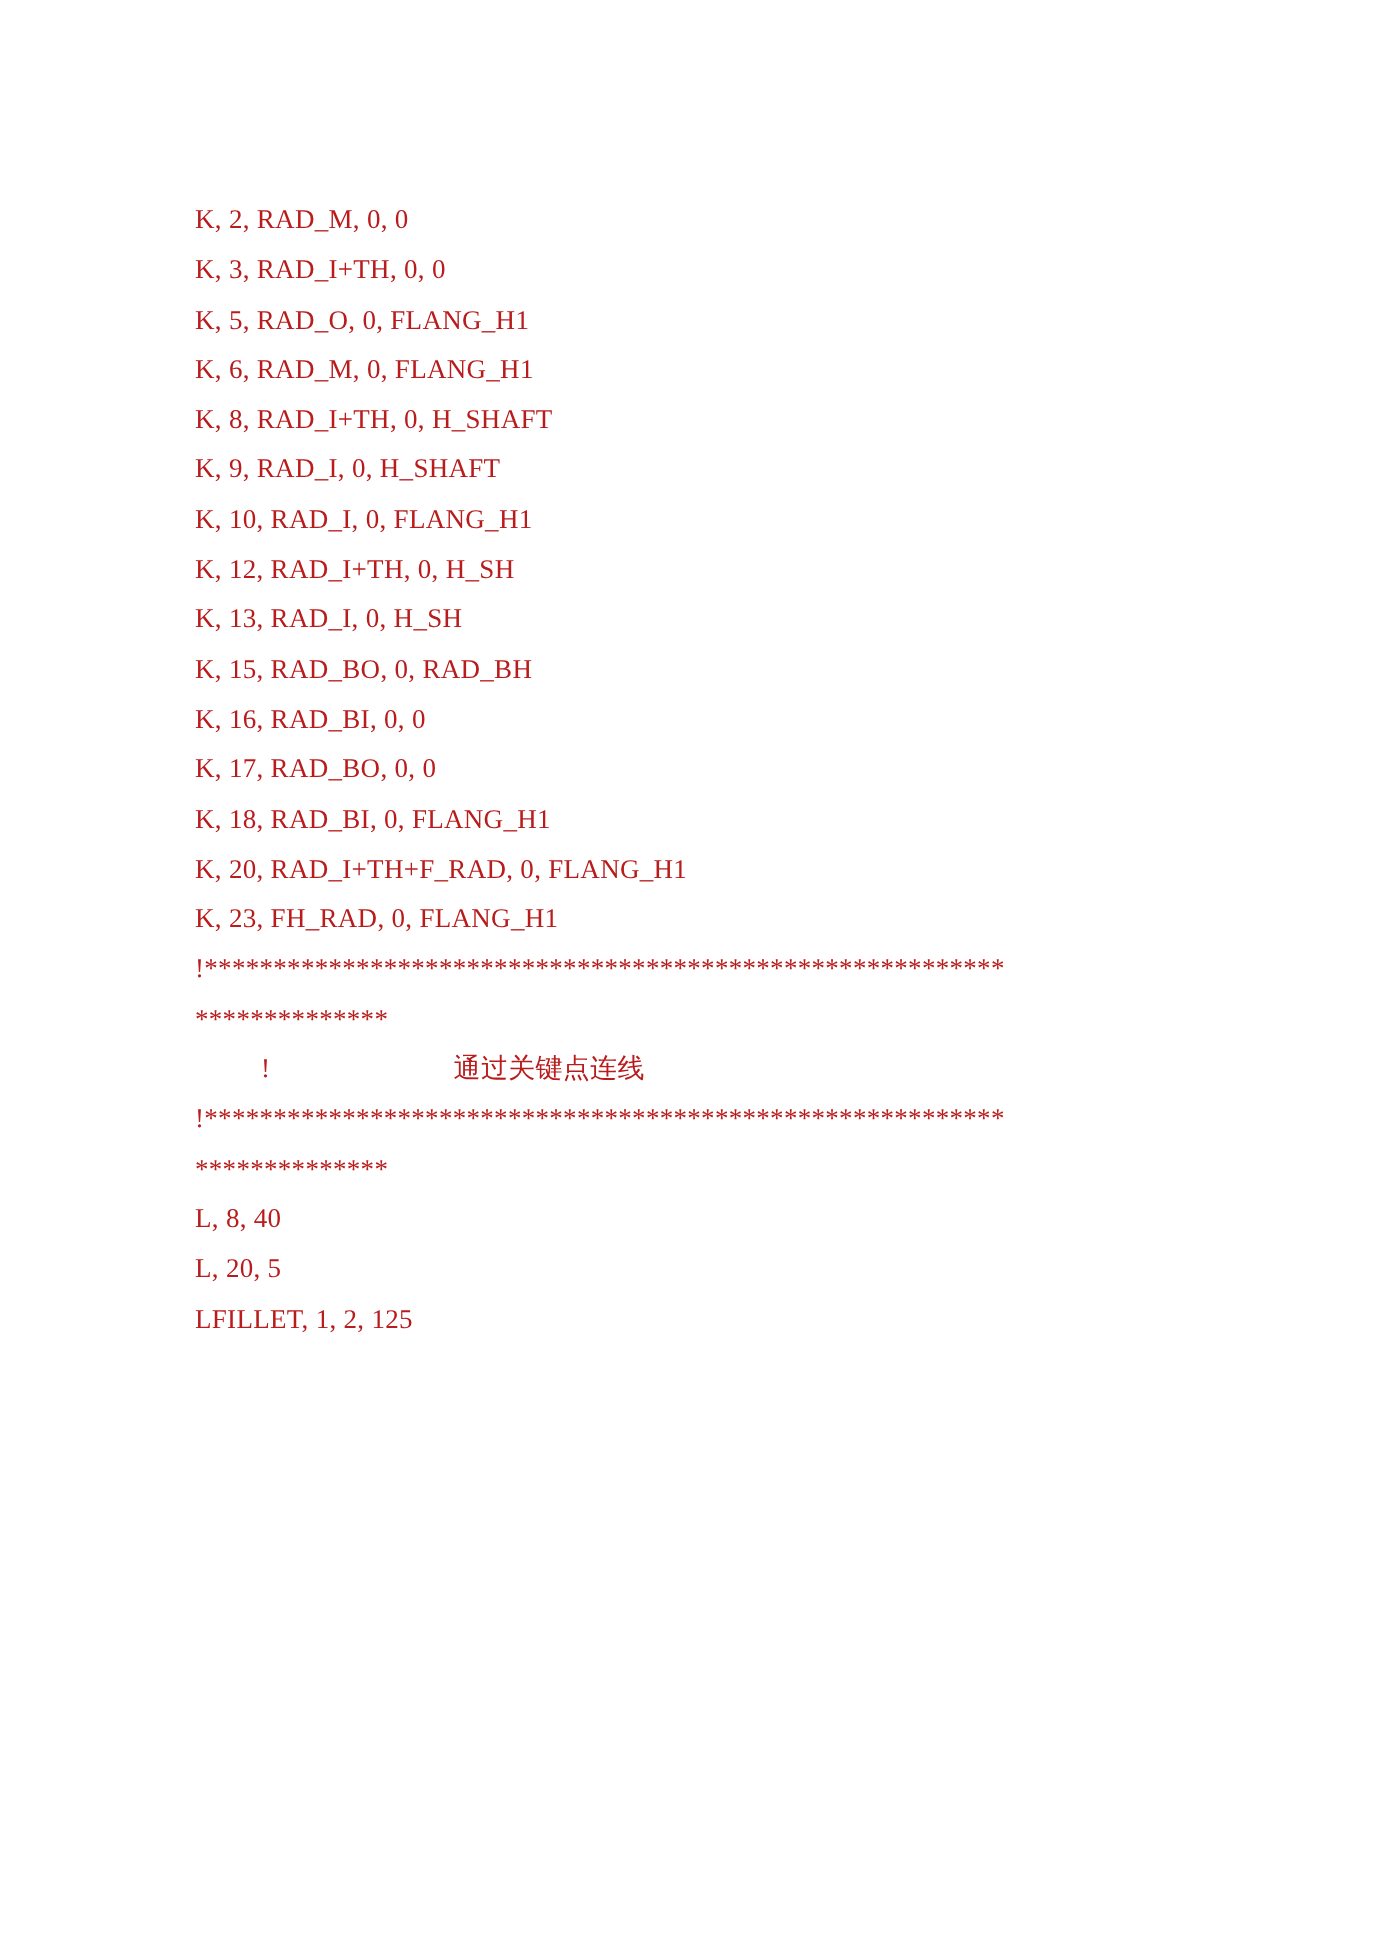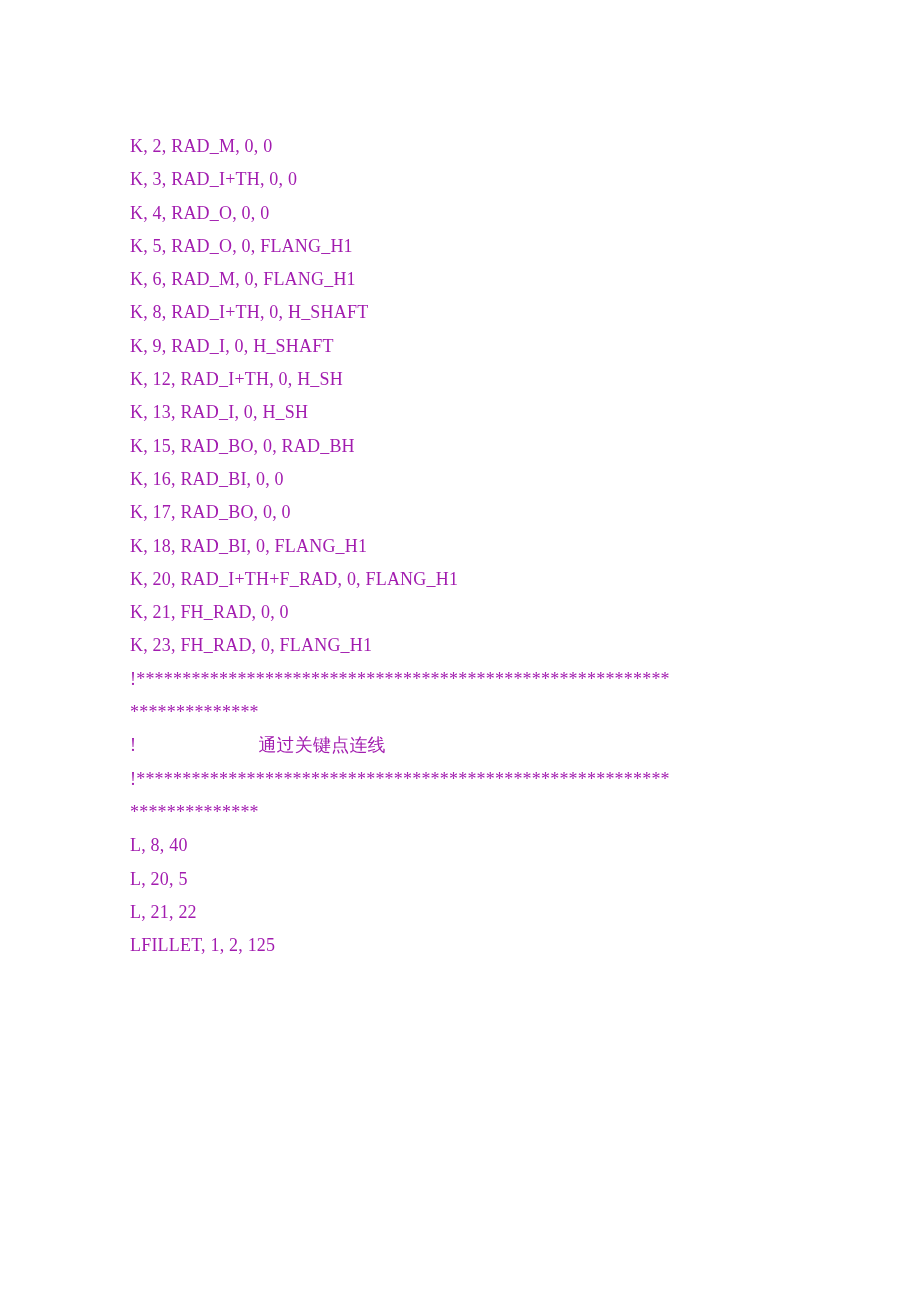--- a/index.html
+++ b/index.html
@@ -8,54 +8,53 @@
     background: #ffffff;
     width: 920px;
   }
   .page {
     box-sizing: border-box;
     width: 920px;
     min-height: 1302px;
     padding: 130px 130px 100px 130px;
     font-family: "Times New Roman", "SimSun", serif;
     font-size: 18px;
-    color: #a21caf;
+    color: #b91c1c;
     line-height: 1.85;
     letter-spacing: 0.2px;
   }
   .line {
     white-space: pre;
     word-break: break-all;
   }
   .comment-heading {
     white-space: pre;
+    margin-left: 44px;
   }
 </style>
 </head>
 <body>
 
 <div class="page">
   <div class="line">K, 2, RAD_M, 0, 0</div>
   <div class="line">K, 3, RAD_I+TH, 0, 0</div>
-  <div class="line">K, 4, RAD_O, 0, 0</div>
   <div class="line">K, 5, RAD_O, 0, FLANG_H1</div>
   <div class="line">K, 6, RAD_M, 0, FLANG_H1</div>
   <div class="line">K, 8, RAD_I+TH, 0, H_SHAFT</div>
   <div class="line">K, 9, RAD_I, 0, H_SHAFT</div>
+  <div class="line">K, 10, RAD_I, 0, FLANG_H1</div>
   <div class="line">K, 12, RAD_I+TH, 0, H_SH</div>
   <div class="line">K, 13, RAD_I, 0, H_SH</div>
   <div class="line">K, 15, RAD_BO, 0, RAD_BH</div>
   <div class="line">K, 16, RAD_BI, 0, 0</div>
   <div class="line">K, 17, RAD_BO, 0, 0</div>
   <div class="line">K, 18, RAD_BI, 0, FLANG_H1</div>
   <div class="line">K, 20, RAD_I+TH+F_RAD, 0, FLANG_H1</div>
-  <div class="line">K, 21, FH_RAD, 0, 0</div>
   <div class="line">K, 23, FH_RAD, 0, FLANG_H1</div>
   <div class="line">!**********************************************************</div>
   <div class="line">**************</div>
   <div class="comment-heading">!                          通过关键点连线</div>
   <div class="line">!**********************************************************</div>
   <div class="line">**************</div>
   <div class="line">L, 8, 40</div>
   <div class="line">L, 20, 5</div>
-  <div class="line">L, 21, 22</div>
   <div class="line">LFILLET, 1, 2, 125</div>
 </div>
 
 </body></html>

